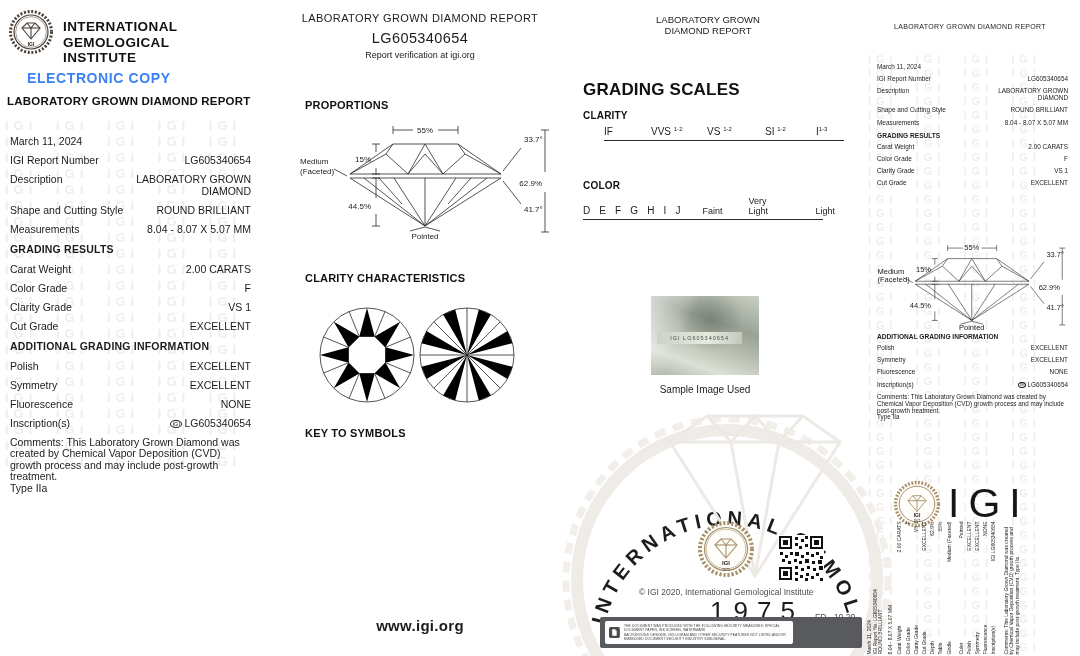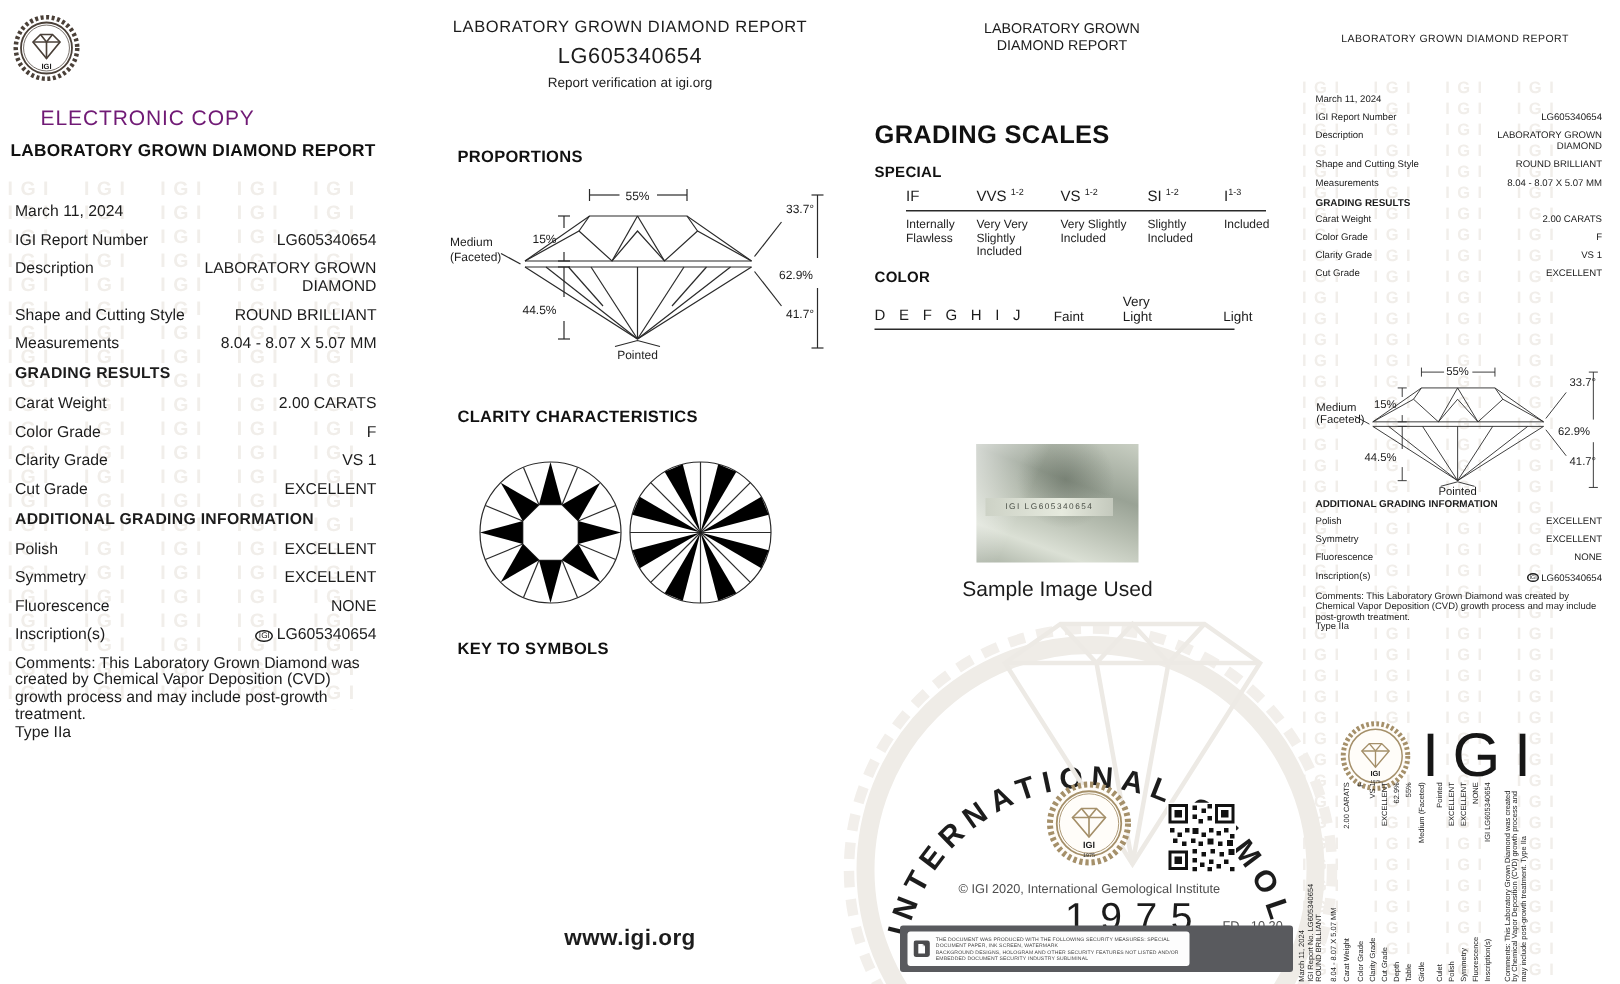--- a/index.html
+++ b/index.html
@@ -4,21 +4,21 @@
 <style>
   html,body{margin:0;padding:0;background:#fff;}
   .cert{position:relative;width:1080px;height:656px;background:#ffffff;overflow:hidden;
         font-family:"Liberation Sans",sans-serif;color:#1c1c1c;}
   .abs{position:absolute;}
   
   .wm-tile{position:absolute;overflow:hidden;color:#f1eeea;font-weight:bold;font-size:13px;
            line-height:16px;letter-spacing:5px;word-spacing:10px;z-index:0;user-select:none;}
   
   .inst-name{font-weight:bold;font-size:13.5px;line-height:15.5px;letter-spacing:.4px;color:#111;}
-  .ecopy{color:#701a75;font-weight:normal;font-size:14px;letter-spacing:.6px;}
+  .ecopy{color:#3b82f6;font-weight:bold;font-size:14px;letter-spacing:.6px;}
   .panel-title{font-weight:bold;font-size:11.5px;letter-spacing:.2px;color:#111;}
   .lp-fields{position:absolute;left:10px;top:136px;width:241px;font-size:10.5px;z-index:2;}
   .row{display:flex;justify-content:space-between;margin-bottom:7.5px;line-height:11.5px;}
   .row .val{text-align:right;white-space:pre-line;}
   .sec-title{font-weight:bold;font-size:10.5px;margin:4px 0 9px 0;letter-spacing:.2px;}
   .comments{font-size:10.5px;line-height:11.5px;white-space:pre-line;margin-top:2px;}
   .igi-mark{display:inline-block;border:0.8px solid #1c1c1c;border-radius:50%;font-size:5.5px;
             line-height:6.5px;padding:0 1.5px;vertical-align:1px;margin-right:2px;}
   
   .c-head{position:absolute;left:300px;top:12px;width:240px;text-align:center;z-index:2;}
@@ -37,21 +37,21 @@
   .scale-desc{display:flex;font-size:8px;line-height:9px;color:#222;}
   .scale-rule{border-bottom:1.6px solid #2a2a2a;width:240px;margin:3px 0 4px 0;}
   .col-letters{display:flex;width:100px;justify-content:space-between;font-size:10px;}
   .sample-img{position:absolute;left:651px;top:296px;width:108px;height:79px;z-index:2;
       background:linear-gradient(115deg,rgba(255,255,255,.6),rgba(255,255,255,0) 35%),
                  radial-gradient(circle at 55% 30%,rgba(60,70,58,.35),rgba(60,70,58,0) 40%),
                  linear-gradient(200deg,#c9cfc3 0%,#99a295 35%,#b7beb1 55%,#dbe0d5 78%,#aab2a5 100%);}
   .sample-band{position:absolute;left:6%;top:46%;width:78%;height:12px;
       background:linear-gradient(90deg,#cdd2c6,#e6eade 60%,#c4c9bd);
       font-size:5.5px;letter-spacing:1px;color:#4a4f47;display:flex;align-items:center;justify-content:center;}
-  .sample-cap{position:absolute;left:631px;top:384px;width:148px;text-align:center;font-size:14px;z-index:2;}
+  .sample-cap{position:absolute;left:631px;top:384px;width:148px;text-align:center;font-size:10px;z-index:2;}
   .copyright{font-size:8.5px;color:#4e4e4e;}
   .strip{position:absolute;left:600px;top:617px;width:262px;height:31px;background:#595a5e;border-radius:2px;z-index:3;}
   .strip-box{position:absolute;left:5px;top:4px;width:188px;height:23px;background:#fdfdfd;border-radius:2px;
              display:flex;align-items:center;}
   .strip-text{font-size:3.4px;line-height:4.4px;color:#444;letter-spacing:.1px;}
   
   .stub-head{position:absolute;left:880px;top:23px;width:180px;text-align:center;font-size:7px;letter-spacing:.3px;z-index:2;}
   .st-fields{position:absolute;left:877px;top:64px;width:191px;font-size:6.4px;z-index:2;}
   .st-fields .row{margin-bottom:5.4px;line-height:6.8px;}
   .st-sec{font-weight:bold;font-size:6.6px;margin:1px 0 5px 0;}
@@ -95,20 +95,25 @@
     <circle cx="23" cy="23" r="17" stroke="#4a4038" stroke-width="1.2" fill="none"></circle>
     <circle cx="23" cy="23" r="15.3" stroke="#4a4038" stroke-width=".5" fill="none"></circle>
     <g stroke="#4a4038" stroke-width="1.1" fill="none">
       <polygon points="14,19 19,14 27,14 32,19 23,30"></polygon>
       <line x1="14" y1="19" x2="32" y2="19"></line>
       <polyline points="19,14 23,19 27,14"></polyline>
       <line x1="23" y1="19" x2="23" y2="30"></line>
     </g>
     <text x="23" y="37" font-size="5" font-weight="bold" text-anchor="middle" fill="#4a4038">IGI</text>
   </svg>
+  <div class="abs inst-name" style="left:63px;top:19px;z-index:2;">
+    <div>INTERNATIONAL</div>
+    <div>GEMOLOGICAL</div>
+    <div>INSTITUTE</div>
+  </div>
   <div class="abs ecopy" style="left:27px;top:70px;z-index:2;">ELECTRONIC COPY</div>
   <div class="abs panel-title" style="left:7px;top:95px;z-index:2;">LABORATORY GROWN DIAMOND REPORT</div>
 
   <div class="lp-fields">
     <div class="row">
         <span class="lbl">March 11, 2024</span>
       </div>
     <div class="row">
       <span class="lbl">IGI Report Number</span>
         <span class="val">LG605340654</span>
@@ -276,38 +281,31 @@
 
   <div class="abs panel-title" style="left:305px;top:427px;z-index:2;font-size:11px;">KEY TO SYMBOLS</div>
 
   <div class="abs website" style="left:330px;top:617px;width:180px;text-align:center;z-index:2;">www.igi.org</div>
 
   <div class="s-head">
     <div>LABORATORY GROWN</div>
     <div>DIAMOND REPORT</div>
   </div>
   <div class="abs panel-title" style="left:583px;top:80px;z-index:2;font-size:17px;">GRADING SCALES</div>
-  <div class="abs panel-title" style="left:583px;top:110px;z-index:2;font-size:10px;">SPECIAL</div>
+  <div class="abs panel-title" style="left:583px;top:110px;z-index:2;font-size:10px;">CLARITY</div>
 
   <div class="abs" style="left:583px;top:126px;z-index:2;margin-left:21px;">
     <div class="scale-abbr">
       <span style="width:47px"><span>IF</span><sup></sup></span>
       <span style="width:56px"><span>VVS</span> <sup>1-2</sup></span>
       <span style="width:58px"><span>VS</span> <sup>1-2</sup></span>
       <span style="width:51px"><span>SI</span> <sup>1-2</sup></span>
       <span style="width:40px"><span>I</span><sup>1-3</sup></span>
     </div>
     <div class="scale-rule"></div>
-    <div class="scale-desc">
-      <span style="width:47px">Internally Flawless</span>
-      <span style="width:56px">Very Very Slightly Included</span>
-      <span style="width:58px">Very Slightly Included</span>
-      <span style="width:51px">Slightly Included</span>
-      <span style="width:40px">Included</span>
-    </div>
   </div>
 
   <div class="abs panel-title" style="left:583px;top:180px;z-index:2;font-size:10px;">COLOR</div>
   <div class="abs" style="left:583px;top:196px;width:252px;z-index:2;">
     <div style="display:flex;align-items:flex-end;">
       <div class="col-letters">
         <span>D</span>
           <span>E</span>
         <span>F</span>
           <span>G</span>

